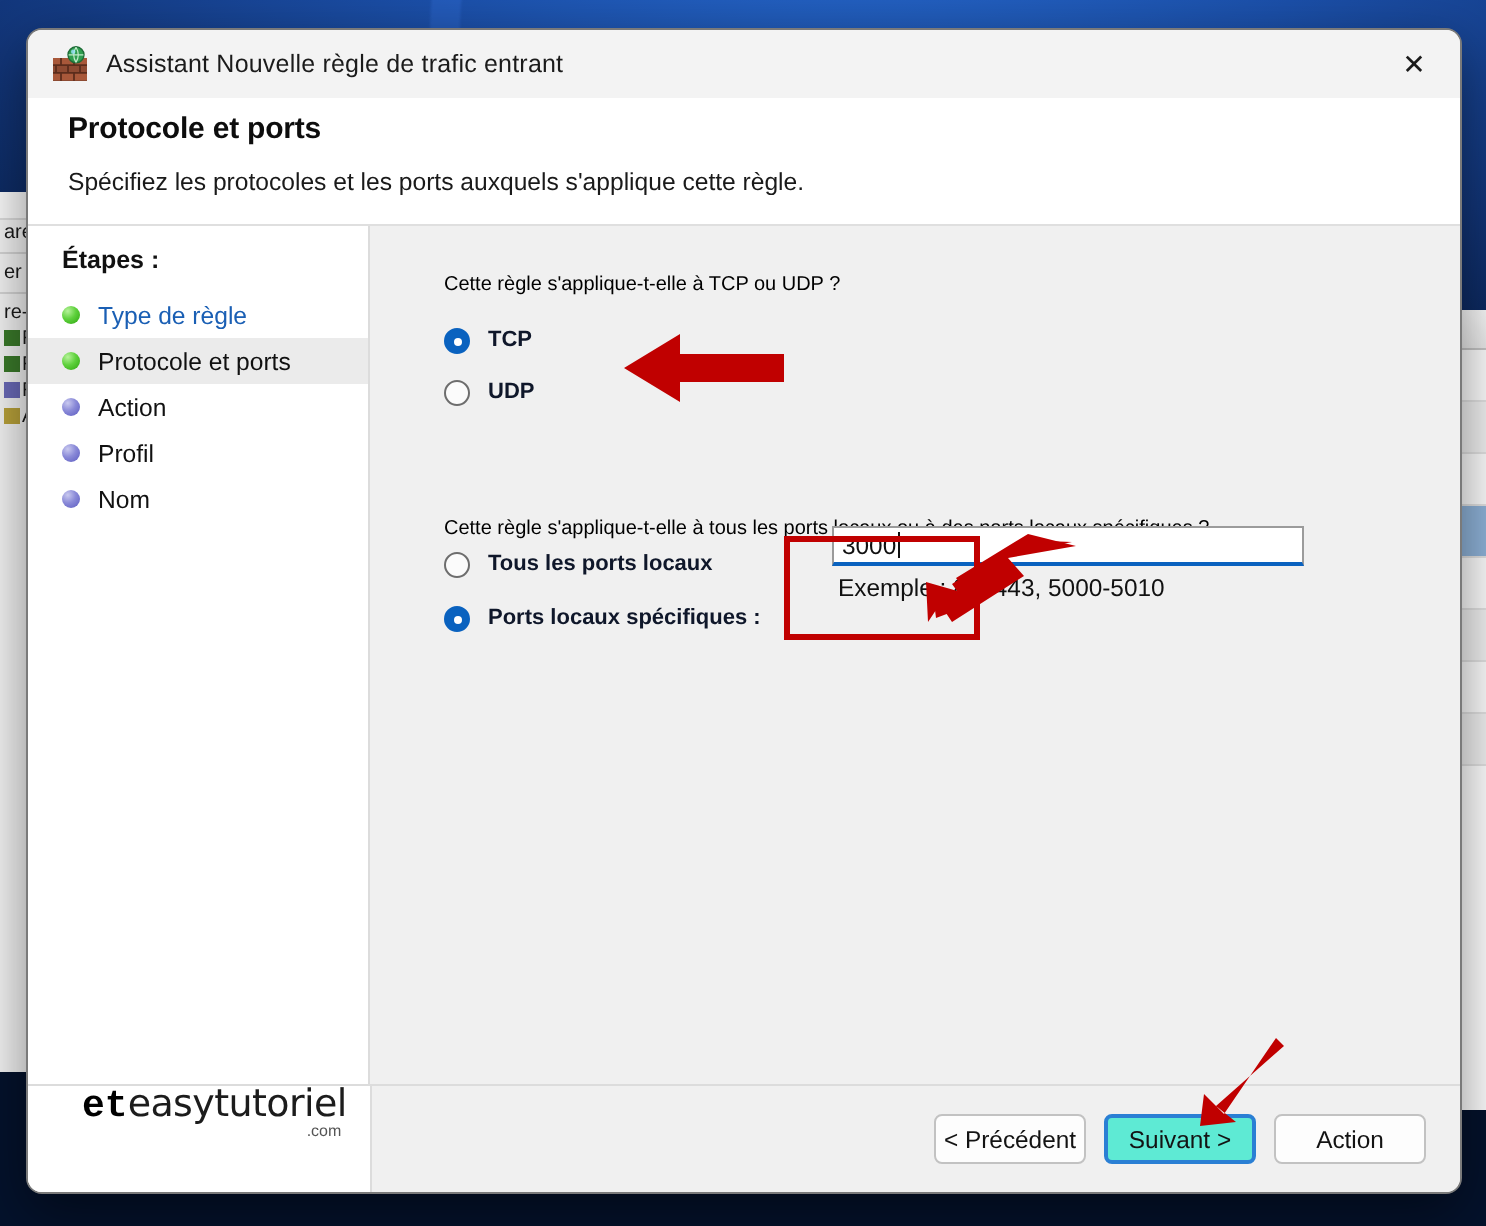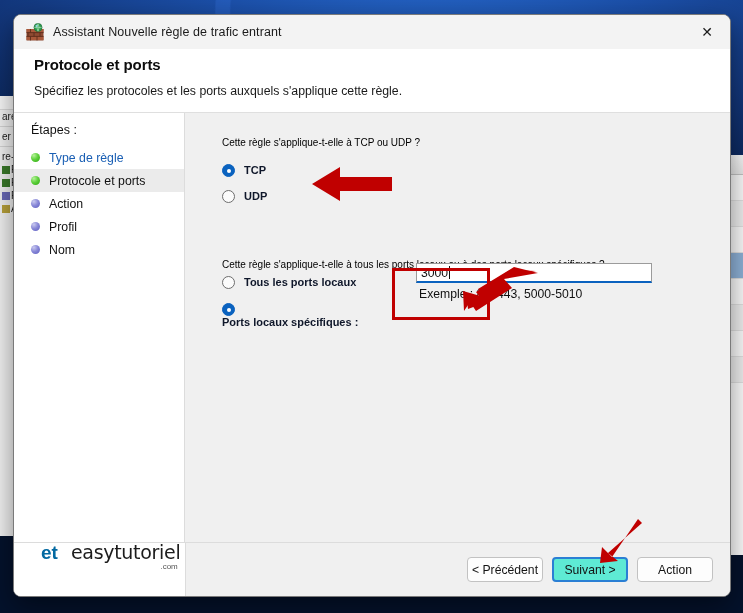--- a/index.html
+++ b/index.html
@@ -112,21 +112,21 @@
 
   
   #body { flex: 1 1 auto; display: flex; min-height: 0; }
 
   #sidebar {
     flex: 0 0 171px; background: #ffffff;
     border-right: 1px solid #dcdcdc;
     padding-top: 10px;
   }
   #sidebar .steps-title {
-    font-size: 12.5px; font-weight: normal; color: #111;
+    font-size: 12.5px; font-weight: bold; color: #111;
     padding: 0 0 9px 17px;
   }
   .step {
     display: flex; align-items: center;
     height: 23px; padding-left: 17px;
     font-size: 12.3px; color: #111;
   }
   .step.current { background: #ebebeb; }
   .step .bullet {
     width: 9px; height: 9px; border-radius: 50%;
@@ -205,22 +205,22 @@
   }
   .btn.default { border: 2px solid #2a7fd4; background: #5eead4; }
 
   
   #watermark {
     position: absolute; left: 27px; bottom: 32px;
     display: flex; align-items: baseline;
     pointer-events: none;
   }
   #wm-mark {
-    font-size: 19px; font-weight: bold; color: #0369a1;
-    font-family: Liberation Sans, sans-serif; margin-right: 13px;
+    font-size: 19px; font-weight: bold; color: #000000;
+    font-family: Liberation Mono, monospace; margin-right: 0;
   }
   #wm-text {
     font-size: 19px; color: #1c1c1c; letter-spacing: -.3px;
     font-family: "DejaVu Sans", sans-serif;
   }
   #wm-dom {
     font-size: 8px; color: #555; margin-left: -20px;
     position: relative; top: 10px;
   }
 
@@ -360,21 +360,21 @@
         </div>
       </div>
 
       <div class="question" style="margin-top:48px;">Cette règle s'applique-t-elle à tous les ports locaux ou à des ports locaux spécifiques ?</div>
 
       <div style="margin-top:6px;">
         <div class="radio-row">
           <span class="radio"></span>
           <span>Tous les ports locaux</span>
         </div>
-        <div class="radio-row" style="margin-top:6px;flex-direction:column;">
+        <div class="radio-row" style="margin-top:6px;">
           <span class="radio checked"></span>
           <span>Ports locaux spécifiques :</span>
         </div>
       </div>
 
       <div id="port-input">
         <span>3000</span><span id="port-caret"></span>
       </div>
       <div id="port-example">Exemple : 80, 443, 5000-5010</div>
 

